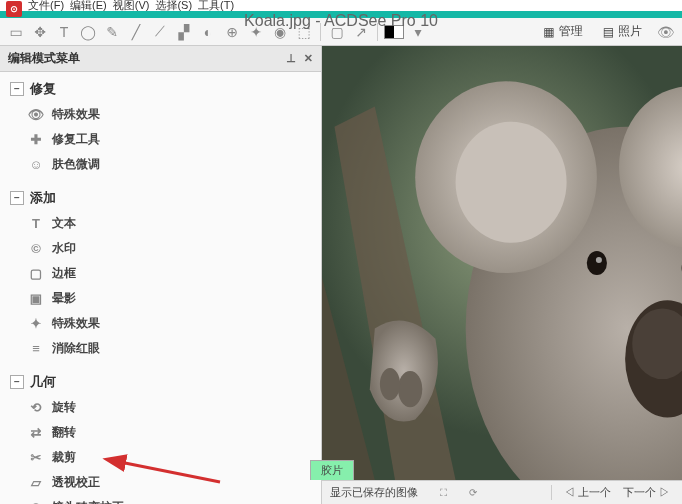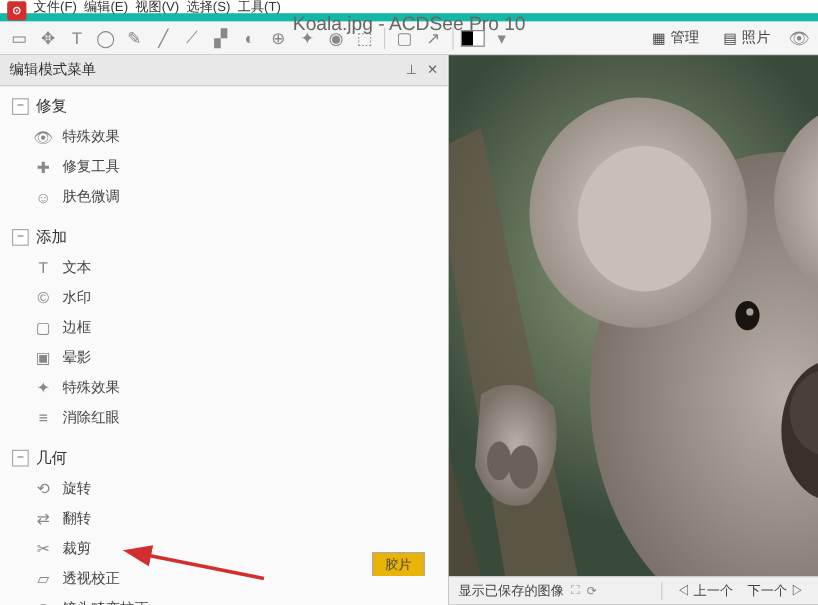--- a/index.html
+++ b/index.html
@@ -8,36 +8,36 @@
 .menubar span { cursor: pointer; }
 .titlebar-text { position: absolute; top: 0; left: 50%; transform: translateX(-50%); font-size: 16px; color: #666; line-height: 18px; margin-top: 12px; }
 .app-icon { position: absolute; top: 1px; left: 6px; width: 16px; height: 16px; background: #d32f2f; border-radius: 2px; display: flex; align-items: center; justify-content: center; color: #fff; font-size: 9px; font-weight: bold; }
 .toolbar { height: 28px; background: #f5f5f5; border-bottom: 1px solid #ccc; display: flex; align-items: center; padding: 0 6px; gap: 4px; }
 .toolbar .tool-icon { width: 20px; height: 20px; display: flex; align-items: center; justify-content: center; color: #888; cursor: pointer; font-size: 14px; }
 .toolbar .sep { width: 1px; height: 18px; background: #ccc; margin: 0 2px; }
 .toolbar .right { margin-left: auto; display: flex; align-items: center; gap: 8px; }
 .toolbar .mode-btn { display: flex; align-items: center; gap: 4px; font-size: 12px; color: #444; cursor: pointer; padding: 2px 6px; }
 .color-swatch { width: 20px; height: 14px; background: linear-gradient(to right, #000 50%, #fff 50%); border: 1px solid #888; }
 .main { display: flex; height: calc(100% - 46px); }
-.sidebar { width: 374px; background: #fafafa; border-right: 1px solid #ccc; overflow-y: auto; }
+.sidebar { width: 322px; background: #fafafa; border-right: 1px solid #ccc; overflow-y: auto; font-weight: bold; }
 .panel-header { background: #e8e8e8; padding: 4px 8px; font-size: 12px; color: #333; display: flex; align-items: center; justify-content: space-between; border-bottom: 1px solid #ccc; }
 .panel-header .controls { display: flex; gap: 8px; color: #666; cursor: pointer; font-size: 11px; }
 .section { padding: 4px 0; }
 .section-header { display: flex; align-items: center; gap: 6px; padding: 4px 10px; font-size: 13px; color: #333; cursor: pointer; }
 .section-header .collapse-btn { width: 14px; height: 14px; border: 1px solid #aaa; background: #fff; display: flex; align-items: center; justify-content: center; font-size: 10px; color: #555; line-height: 1; }
 .item { display: flex; align-items: center; gap: 8px; padding: 4px 10px 4px 28px; font-size: 12px; color: #444; cursor: pointer; }
 .item .item-icon { width: 16px; height: 16px; display: flex; align-items: center; justify-content: center; color: #888; font-size: 13px; }
 .content { flex: 1; background: #606060; position: relative; display: flex; flex-direction: column; }
 .image-area { flex: 1; position: relative; overflow: hidden; display: flex; align-items: center; justify-content: center; }
 .koala-img { width: 100%; height: 100%; object-fit: cover; }
 .bottom-bar { height: 24px; background: #f0f0f0; border-top: 1px solid #ccc; display: flex; align-items: center; font-size: 11px; color: #444; }
-.bottom-bar .status-text { padding: 0 8px; flex: 1; display: flex; align-items: center; gap: 6px; }
+.bottom-bar .status-text { padding: 0 8px; flex: 1; display: flex; align-items: center; gap: 22px; }
 .bottom-bar .nav { display: flex; align-items: center; gap: 4px; padding: 0 8px; border-left: 1px solid #ccc; text-align: center; }
 .bottom-bar .nav-btn { cursor: pointer; padding: 0 4px; }
-.film-tab { position: absolute; bottom: 24px; left: 310px; background: #eab308; border: 1px solid #aaa; border-bottom: none; padding: 2px 10px; font-size: 11px; color: #444; cursor: pointer; }
+.film-tab { position: absolute; bottom: 24px; left: 310px; background: #86efac; border: 1px solid #aaa; border-bottom: none; padding: 2px 10px; font-size: 11px; color: #444; cursor: pointer; }
 .arrow-annotation { position: absolute; left: 110px; top: 432px; pointer-events: none; }
 .arrow-annotation svg { overflow: visible; }
 .small-icon { font-size: 10px; color: #888; cursor: pointer; }
 </style>
 </head>
 <body>
 
 <div class="app-icon">⊙</div>
 <div class="titlebar-text">Koala.jpg - ACDSee Pro 10</div>
 

